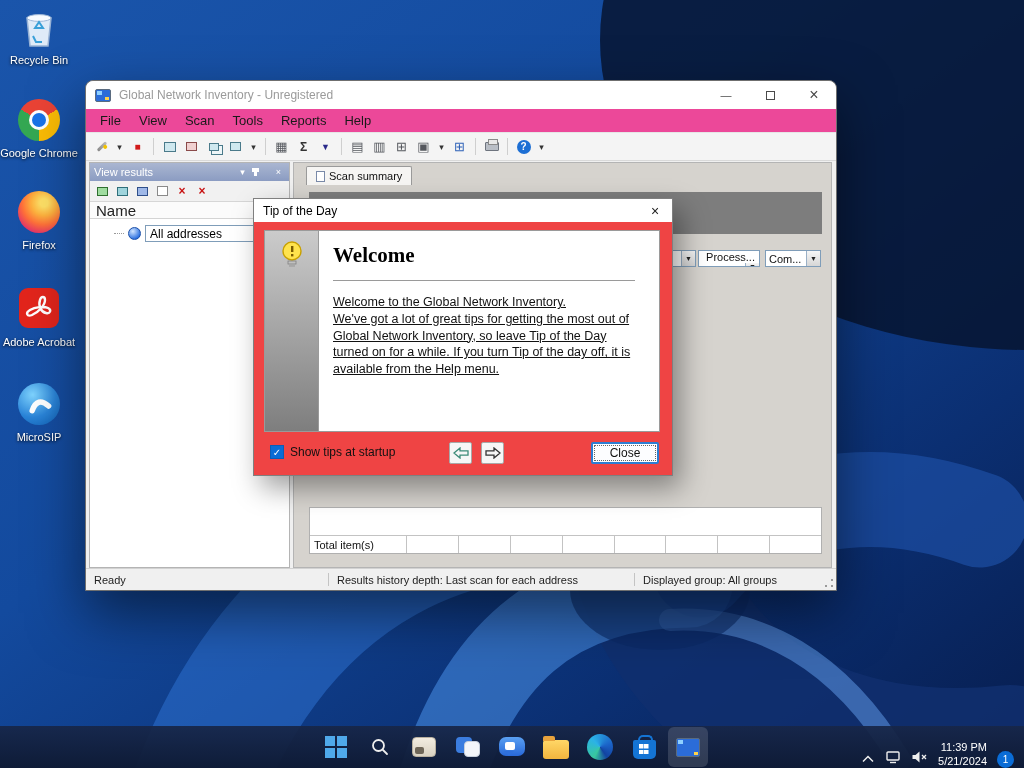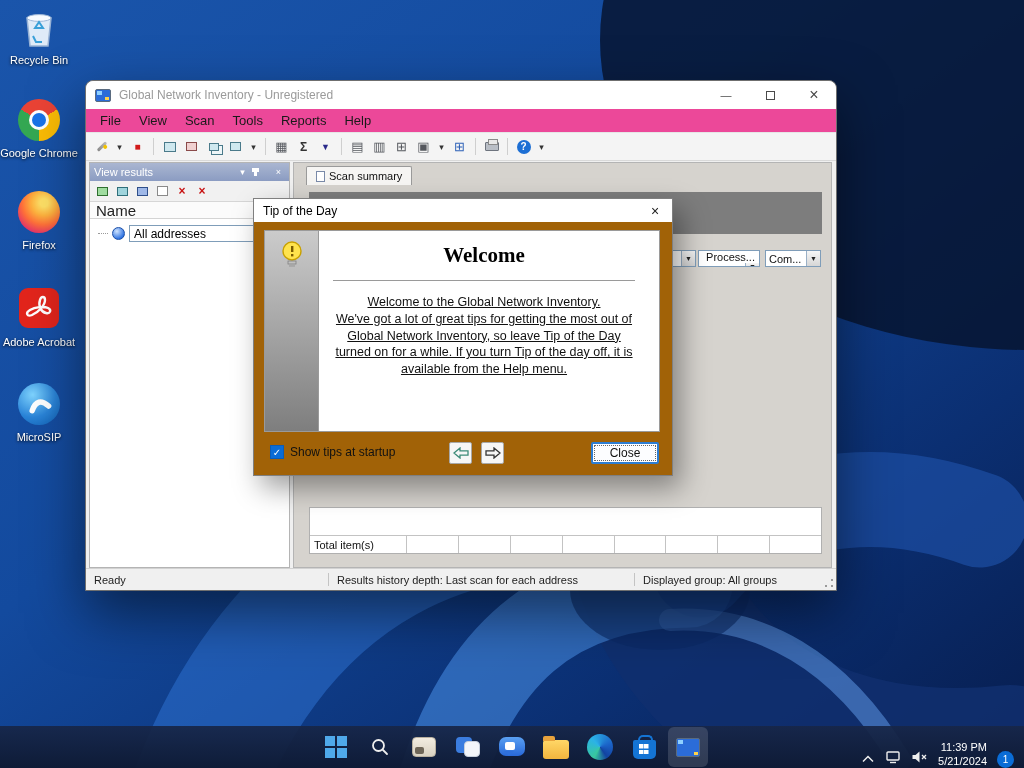--- a/index.html
+++ b/index.html
@@ -61,21 +61,21 @@
   .panel-tools { height:21px; background:#f1f1f1; border-bottom:1px solid #d6d6d6; display:flex; align-items:center; gap:4px; padding-left:4px; }
   .pti { width:16px; height:16px; display:flex; align-items:center; justify-content:center; font-size:11px; }
   .mon { display:block; width:11px; height:9px; border:1px solid #2f6f2f; background:#9fdc9f; position:relative; }
   .mon.teal { border-color:#2f6f7a; background:#9fd4dc; }
   .mon.blue { border-color:#2f4f8a; background:#9fb8e8; }
   .gridico { display:block; width:11px; height:10px; border:1px solid #8a8a8a;
     background:linear-gradient(#fff,#fff), repeating-linear-gradient(90deg,#bbb 0 1px,transparent 1px 4px), repeating-linear-gradient(#bbb 0 1px,transparent 1px 4px); background-color:#fff; }
   .redx { color:#c81414; font-weight:bold; font-size:12px; }
   .col-hdr { height:17px; border-bottom:1px solid #d4d4d4; background:#fbfbfb; font-size:15px; color:#222; display:flex; align-items:center; padding-left:6px; }
   .tree { flex:1; background:#fff; font-size:12px; padding-top:6px; }
-  .tree-row { display:flex; align-items:center; gap:4px; padding-left:8px; }
+  .tree-row { display:flex; align-items:center; gap:4px; padding-left:24px; }
   .tree-stub { width:10px; border-top:1px dotted #9a9a9a; }
   .globe { width:13px; height:13px; border-radius:50%; background:radial-gradient(circle at 35% 30%, #cfe4ff, #2a6fe0 75%); border:1px solid #1b4fa8; }
   .node-label { border:1px solid #7f9db9; background:#fff; height:17px; display:flex; align-items:center; padding:0 4px; min-width:142px; font-size:12px; }
 
   
   .content { position:absolute; left:207px; top:81px; right:4px; bottom:22px; background:#d6d3ce; border:1px solid #b4b4b4; }
   .tabstrip { height:22px; display:flex; align-items:flex-end; padding-left:12px; }
   .tab { background:#f6f5f3; border:1px solid #9a9a9a; border-bottom:none; border-radius:2px 2px 0 0; height:19px; display:flex; align-items:center; gap:4px; padding:0 9px; font-size:11px; color:#111; }
   .tab-ic { width:9px; height:11px; background:#fff; border:1px solid #7a8aa8; display:block; }
   .dark-band { position:absolute; left:15px; right:9px; top:29px; height:42px; background:#7d7d7d; }
@@ -88,21 +88,21 @@
   
   .statusbar { position:absolute; left:0; right:0; bottom:0; height:22px; background:#f0f0f0; border-top:1px solid #d2d2d2; display:flex; align-items:center; font-size:11px; color:#222; }
   .sb-pane { display:flex; align-items:center; padding-left:8px; height:100%; }
   .sb-sep { width:1px; height:13px; background:#c4c4c4; }
   .grip { position:absolute; right:2px; bottom:2px; width:10px; height:10px;
     background:radial-gradient(circle at 8px 2px,#9a9a9a 1px,transparent 1.4px),
                radial-gradient(circle at 8px 8px,#9a9a9a 1px,transparent 1.4px),
                radial-gradient(circle at 2px 8px,#9a9a9a 1px,transparent 1.4px); }
 
   
-  .dialog { position:absolute; left:167px; top:117px; width:420px; height:278px; background:#a16207; border:1px solid #7f7f7f; box-shadow:8px 12px 26px rgba(0,0,0,.38); z-index:50;text-align:center; }
+  .dialog { position:absolute; left:167px; top:117px; width:420px; height:278px; background:#ef4444; border:1px solid #7f7f7f; box-shadow:8px 12px 26px rgba(0,0,0,.38); z-index:50; }
   .dlg-title { height:23px; background:#fff; display:flex; align-items:center; padding-left:9px; font-size:12px; color:#000; }
   .dlg-close { margin-left:auto; width:34px; height:100%; display:flex; align-items:center; justify-content:center; font-size:14px; color:#222; }
   .dlg-panel { position:absolute; left:10px; top:31px; right:12px; height:202px; background:#fff; border:1px solid #9a9a9a; display:flex; }
   .dlg-side { width:54px; background:linear-gradient(#cbcbcb,#7e7e7e); border-right:1px solid #9a9a9a; display:flex; justify-content:center; padding-top:8px; }
   .dlg-main { flex:1; padding:12px 24px 0 14px; }
   .dlg-h { font-family:"Liberation Serif","DejaVu Serif",serif; font-size:21px; font-weight:bold; color:#000; padding-bottom:12px; border-bottom:1px solid #9a9a9a; }
   .dlg-body { margin-top:13px; font-size:12.5px; line-height:1.34; color:#111;text-decoration:underline; }
   .dlg-foot { position:absolute; left:12px; right:12px; bottom:9px; height:24px; }
   .cb-group { position:absolute; left:4px; top:3px; display:flex; align-items:center; }
   .cb { width:14px; height:14px; background:#0a6cd6; border:1px solid #0a5cb8; color:#fff; font-size:10px; display:flex; align-items:center; justify-content:center; margin-right:6px; }

